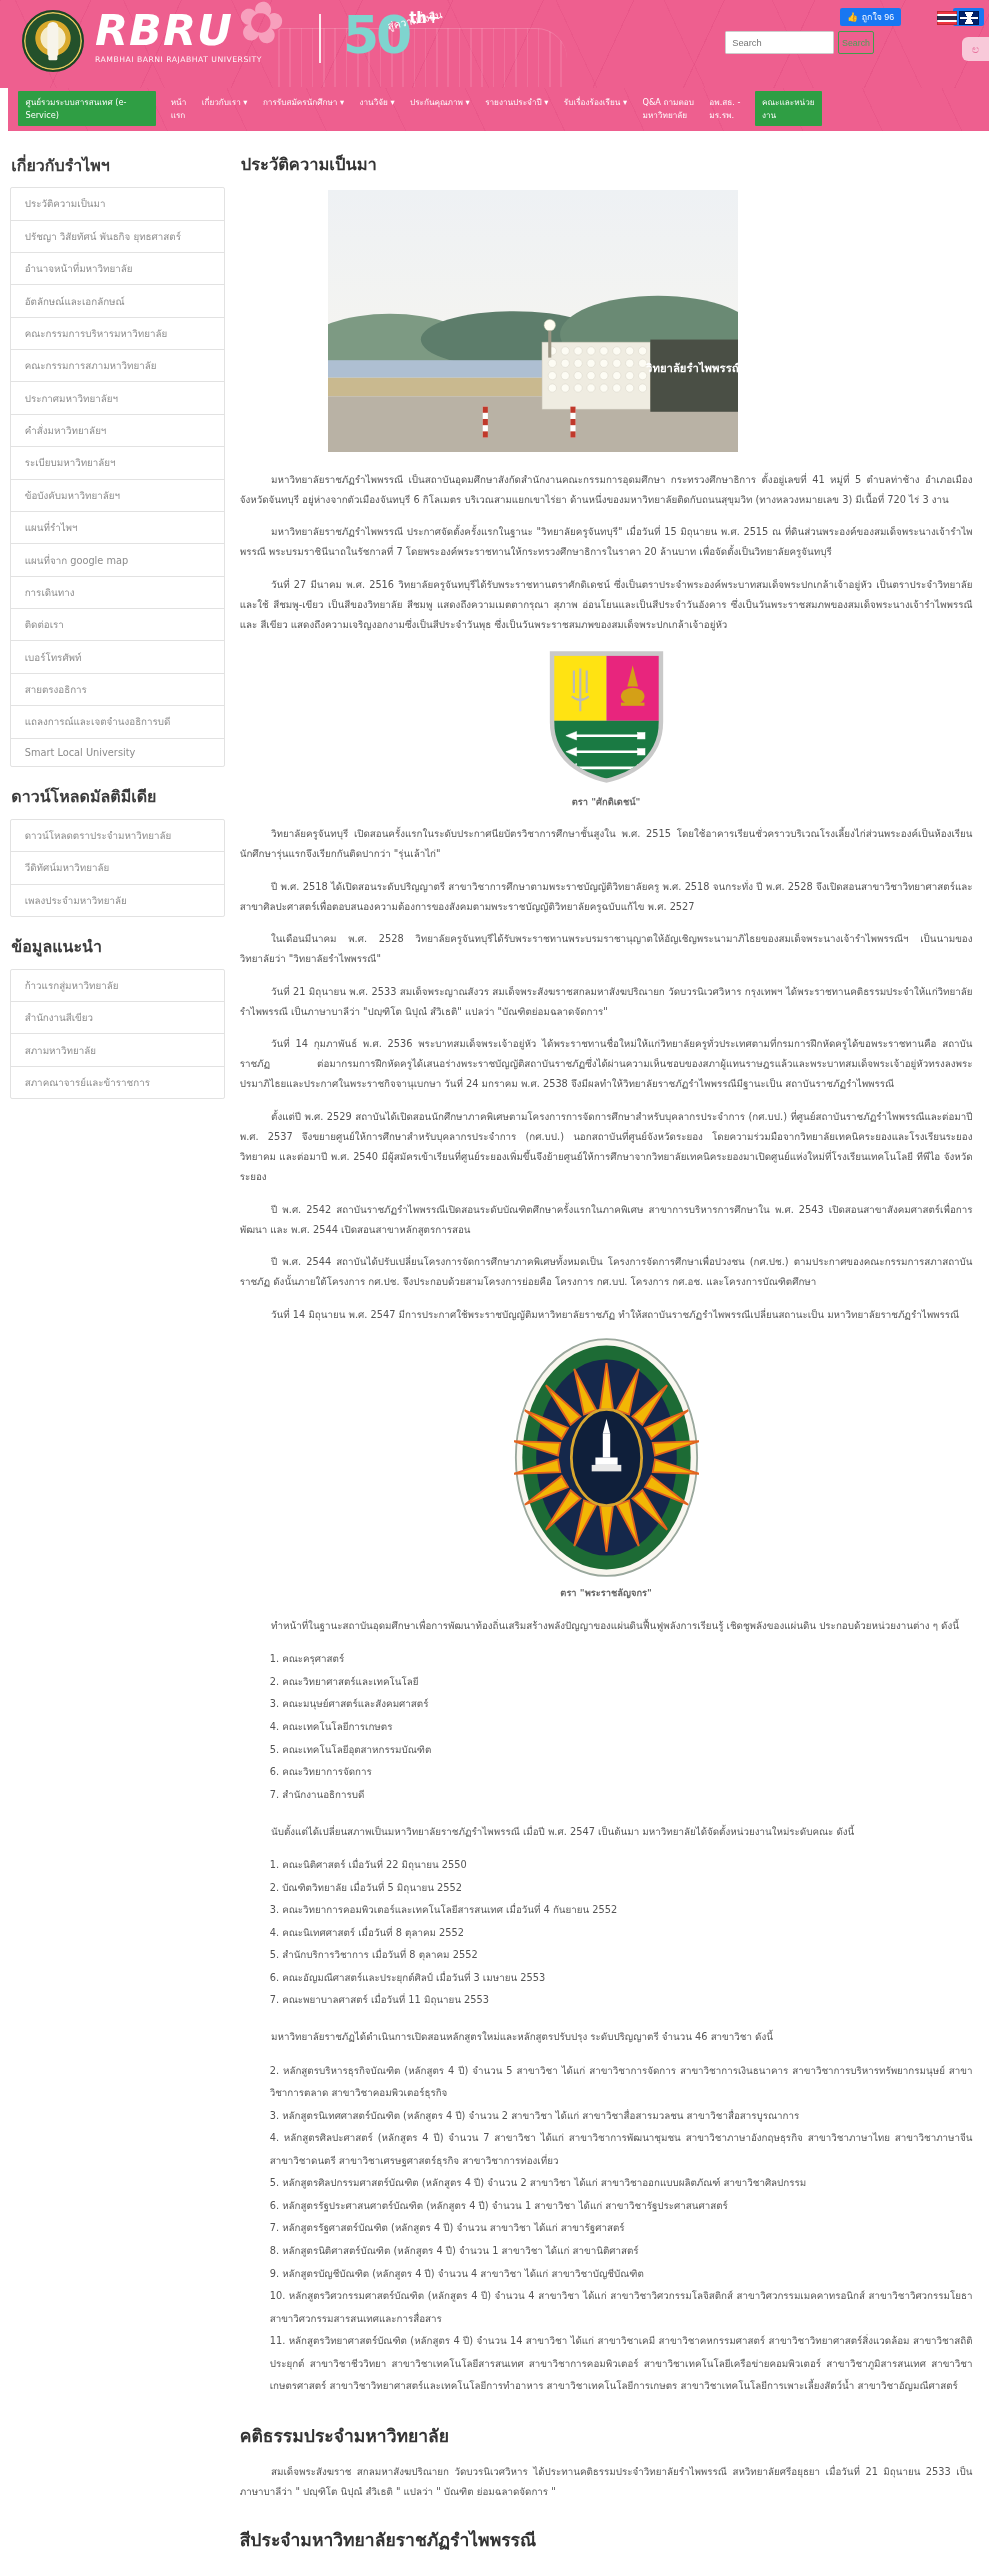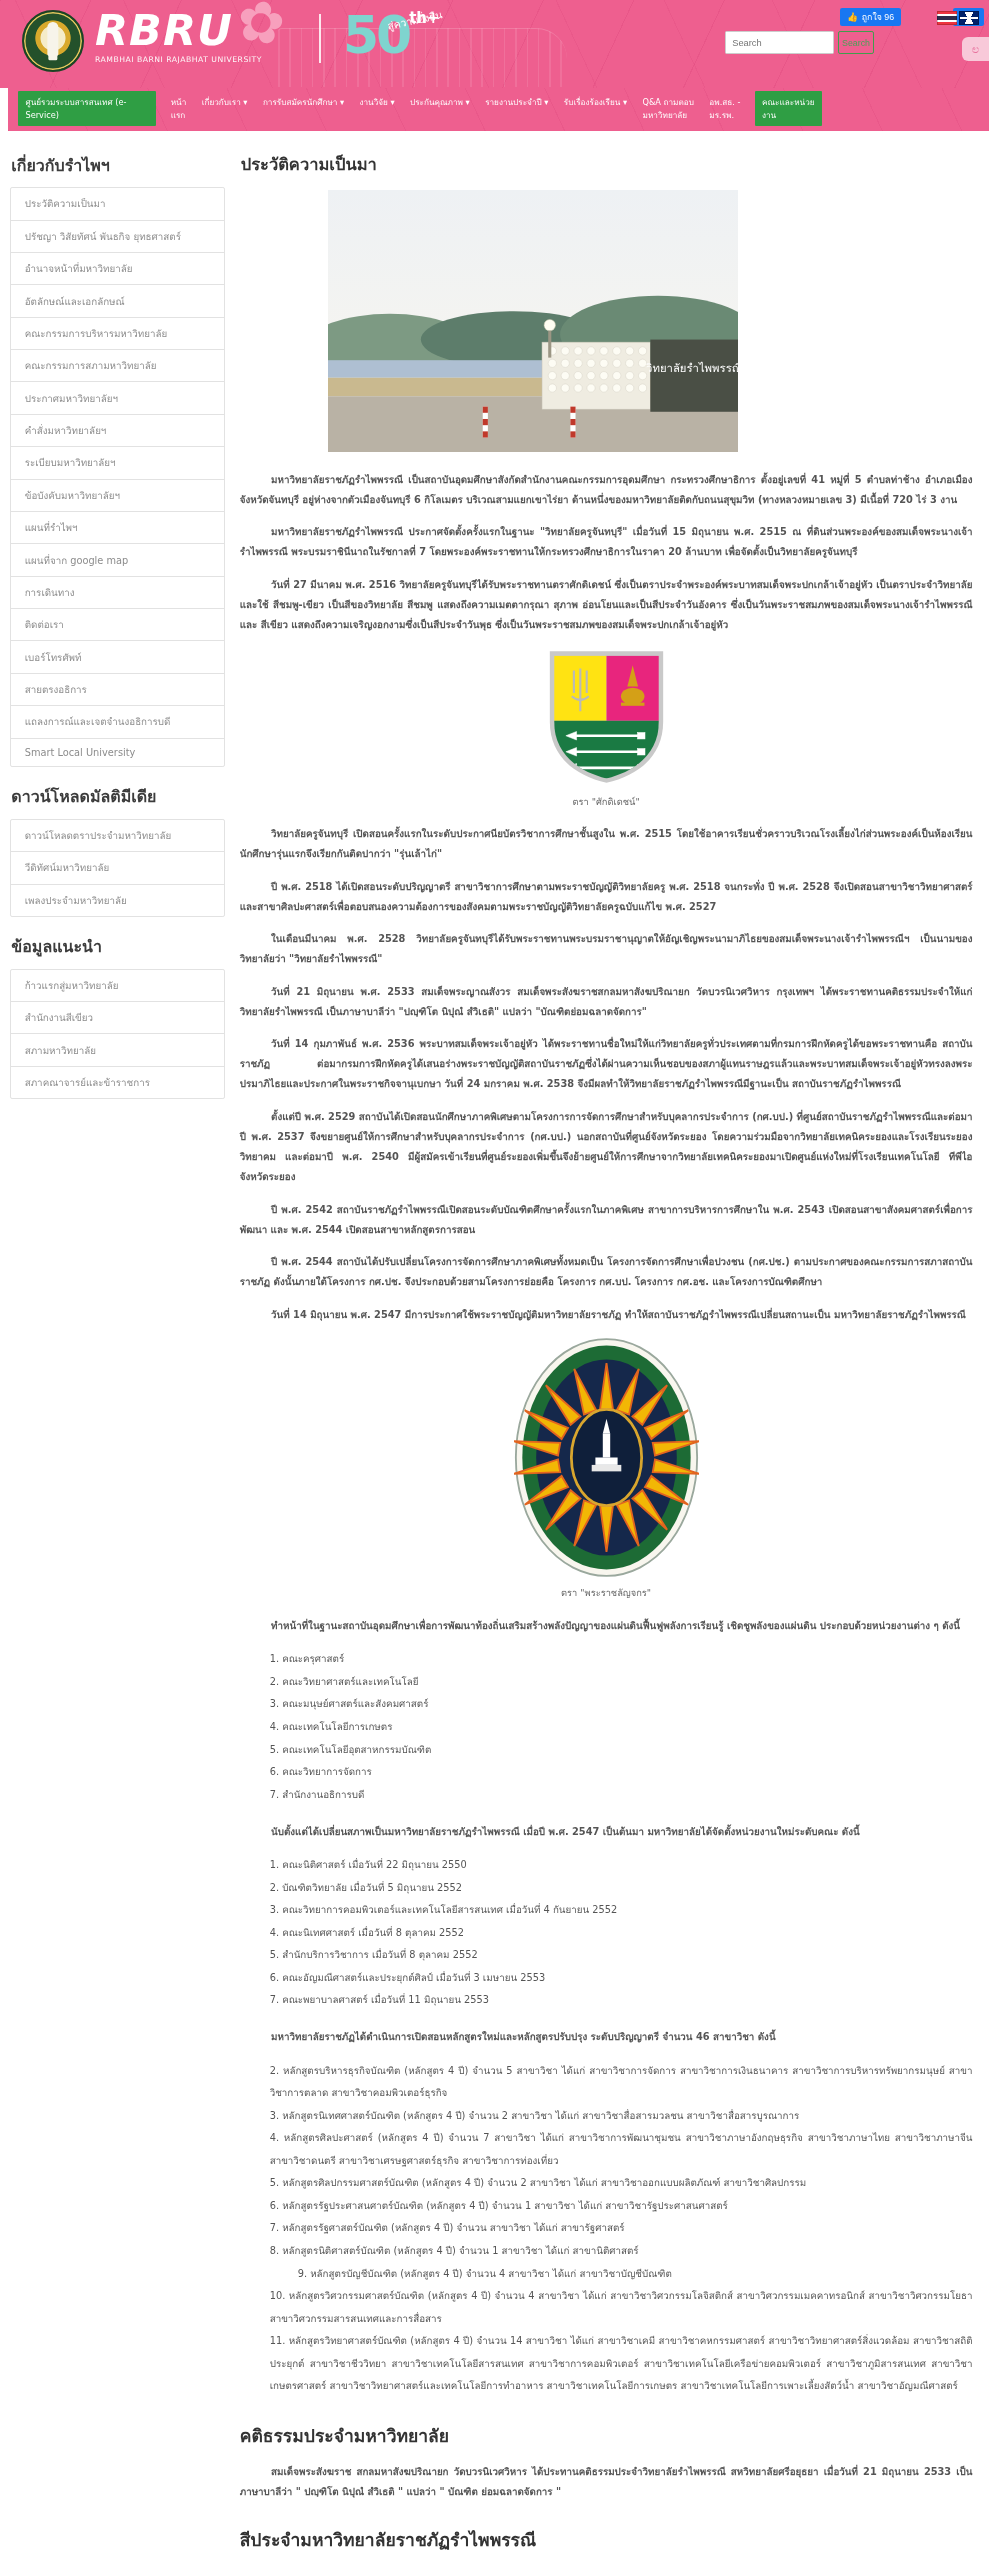--- a/index.html
+++ b/index.html
@@ -66,23 +66,23 @@
   .main { flex:1; margin-left:14.4px; padding-right:5.2px; }
 
   
   .side-title { font-size:16px; color:#3c3c3c; margin:2.1px 0 9.3px 1px; font-weight:600; }
   .side-list { border:0.5px solid #e2e2e2; border-radius:2.1px; margin-bottom:17.5px; background:#fff; }
   .side-item { padding:8.2px 13.4px; font-size:9.8px; color:#8c8c8c; border-top:0.5px solid #e2e2e2; cursor:pointer; }
   .side-item:first-child { border-top:none; }
 
   
   .page-title { font-size:16.5px; color:#333; font-weight:600; margin:0 0 13.4px 1px; }
-  .figure { text-align:center; margin:5.2px 0 15.5px 0; }
+  .figure { text-align:center; margin:5.2px 0 15.5px 0;font-weight:bold; }
   .figure-caption { font-size:9.3px; color:#666; margin-top:5.2px; }
-  p.body { font-size:9.8px; color:#555; line-height:2.05; text-indent:3.2em; text-align:justify; margin:12.4px 0;font-weight:bold; }
+  p.body { font-size:9.8px; color:#555; line-height:2.05; text-indent:3.2em; text-align:justify; margin:12.4px 0; }
   .content-list { margin:9.3px 0 15.5px 30px; }
   .content-list li { list-style:none; font-size:9.8px; color:#555; line-height:2.3; }
   h2.sec { font-size:17.5px; color:#333; font-weight:600; margin:24px 0 9.3px 0; }
 </style>
 </head>
 <body>
 
 <svg width="0" height="0" style="position:absolute">
   <defs>
     <symbol id="rbru-seal" viewBox="0 0 200 260">
@@ -355,21 +355,21 @@
 
       <p class="body">มหาวิทยาลัยราชภัฏได้ดำเนินการเปิดสอนหลักสูตรใหม่และหลักสูตรปรับปรุง ระดับปริญญาตรี จำนวน 46 สาขาวิชา ดังนี้</p>
       <ul class="content-list">
           <li style="text-align:justify;">2. หลักสูตรบริหารธุรกิจบัณฑิต (หลักสูตร 4 ปี) จำนวน 5 สาขาวิชา ได้แก่ สาขาวิชาการจัดการ สาขาวิชาการเงินธนาคาร สาขาวิชาการบริหารทรัพยากรมนุษย์ สาขาวิชาการตลาด สาขาวิชาคอมพิวเตอร์ธุรกิจ</li>
           <li style="text-align:justify;">3. หลักสูตรนิเทศศาสตร์บัณฑิต (หลักสูตร 4 ปี) จำนวน 2 สาขาวิชา ได้แก่ สาขาวิชาสื่อสารมวลชน สาขาวิชาสื่อสารบูรณาการ</li>
           <li style="text-align:justify;">4. หลักสูตรศิลปะศาสตร์ (หลักสูตร 4 ปี) จำนวน 7 สาขาวิชา ได้แก่ สาขาวิชาการพัฒนาชุมชน สาขาวิชาภาษาอังกฤษธุรกิจ สาขาวิชาภาษาไทย สาขาวิชาภาษาจีน สาขาวิชาดนตรี สาขาวิชาเศรษฐศาสตร์ธุรกิจ สาขาวิชาการท่องเที่ยว</li>
           <li style="text-align:justify;">5. หลักสูตรศิลปกรรมศาสตร์บัณฑิต (หลักสูตร 4 ปี) จำนวน 2 สาขาวิชา ได้แก่ สาขาวิชาออกแบบผลิตภัณฑ์ สาขาวิชาศิลปกรรม</li>
           <li style="text-align:justify;">6. หลักสูตรรัฐประศาสนศาตร์บัณฑิต (หลักสูตร 4 ปี) จำนวน 1 สาขาวิชา ได้แก่ สาขาวิชารัฐประศาสนศาสตร์</li>
           <li style="text-align:justify;">7. หลักสูตรรัฐศาสตร์บัณฑิต (หลักสูตร 4 ปี) จำนวน สาขาวิชา ได้แก่ สาขารัฐศาสตร์</li>
           <li style="text-align:justify;">8. หลักสูตรนิติศาสตร์บัณฑิต (หลักสูตร 4 ปี) จำนวน 1 สาขาวิชา ได้แก่ สาขานิติศาสตร์</li>
-          <li style="text-align:justify;margin-left:28px;">9. หลักสูตรบัญชีบัณฑิต (หลักสูตร 4 ปี) จำนวน 4 สาขาวิชา ได้แก่ สาขาวิชาบัญชีบัณฑิต</li>
+          <li style="text-align:justify;">9. หลักสูตรบัญชีบัณฑิต (หลักสูตร 4 ปี) จำนวน 4 สาขาวิชา ได้แก่ สาขาวิชาบัญชีบัณฑิต</li>
           <li style="text-align:justify;">10. หลักสูตรวิศวกรรมศาสตร์บัณฑิต (หลักสูตร 4 ปี) จำนวน 4 สาขาวิชา ได้แก่ สาขาวิชาวิศวกรรมโลจิสติกส์ สาขาวิศวกรรมเมคคาทรอนิกส์ สาขาวิชาวิศวกรรมโยธา สาขาวิศวกรรมสารสนเทศและการสื่อสาร</li>
           <li style="text-align:justify;">11. หลักสูตรวิทยาศาสตร์บัณฑิต (หลักสูตร 4 ปี) จำนวน 14 สาขาวิชา ได้แก่ สาขาวิชาเคมี สาขาวิชาคหกรรมศาสตร์ สาขาวิชาวิทยาศาสตร์สิ่งแวดล้อม สาขาวิชาสถิติประยุกต์ สาขาวิชาชีววิทยา สาขาวิชาเทคโนโลยีสารสนเทศ สาขาวิชาการคอมพิวเตอร์ สาขาวิชาเทคโนโลยีเครือข่ายคอมพิวเตอร์ สาขาวิชาภูมิสารสนเทศ สาขาวิชาเกษตรศาสตร์ สาขาวิชาวิทยาศาสตร์และเทคโนโลยีการทำอาหาร สาขาวิชาเทคโนโลยีการเกษตร สาขาวิชาเทคโนโลยีการเพาะเลี้ยงสัตว์น้ำ สาขาวิชาอัญมณีศาสตร์</li>
         </ul>
 
       <h2 class="sec">คติธรรมประจำมหาวิทยาลัย</h2>
       <p class="body">สมเด็จพระสังฆราช สกลมหาสังฆปริณายก วัดบวรนิเวศวิหาร ได้ประทานคติธรรมประจำวิทยาลัยรำไพพรรณี สหวิทยาลัยศรีอยุธยา เมื่อวันที่ 21 มิถุนายน 2533 เป็นภาษาบาลีว่า " ปญฺฑิโต นิปุณํ สํวิเธติ " แปลว่า " บัณฑิต ย่อมฉลาดจัดการ "</p>
 
       <h2 class="sec">สีประจำมหาวิทยาลัยราชภัฏรำไพพรรณี</h2>
 
     </main>

